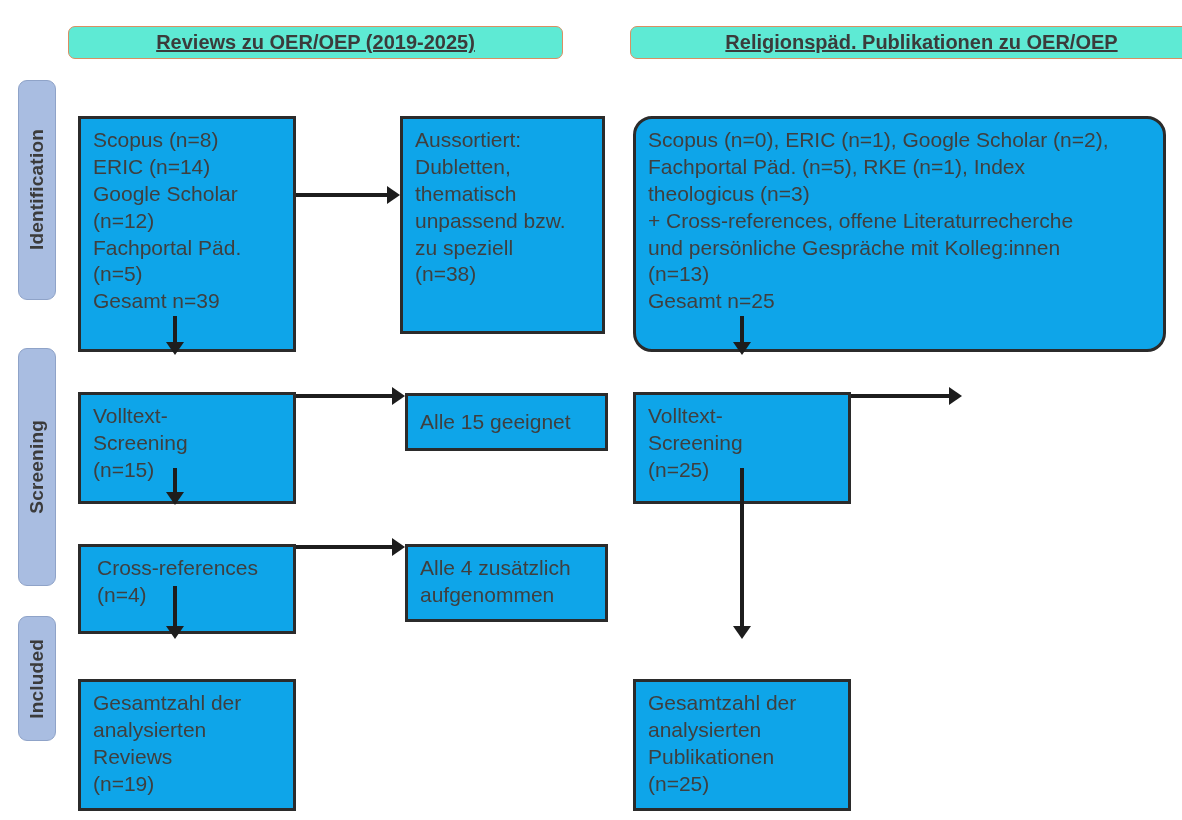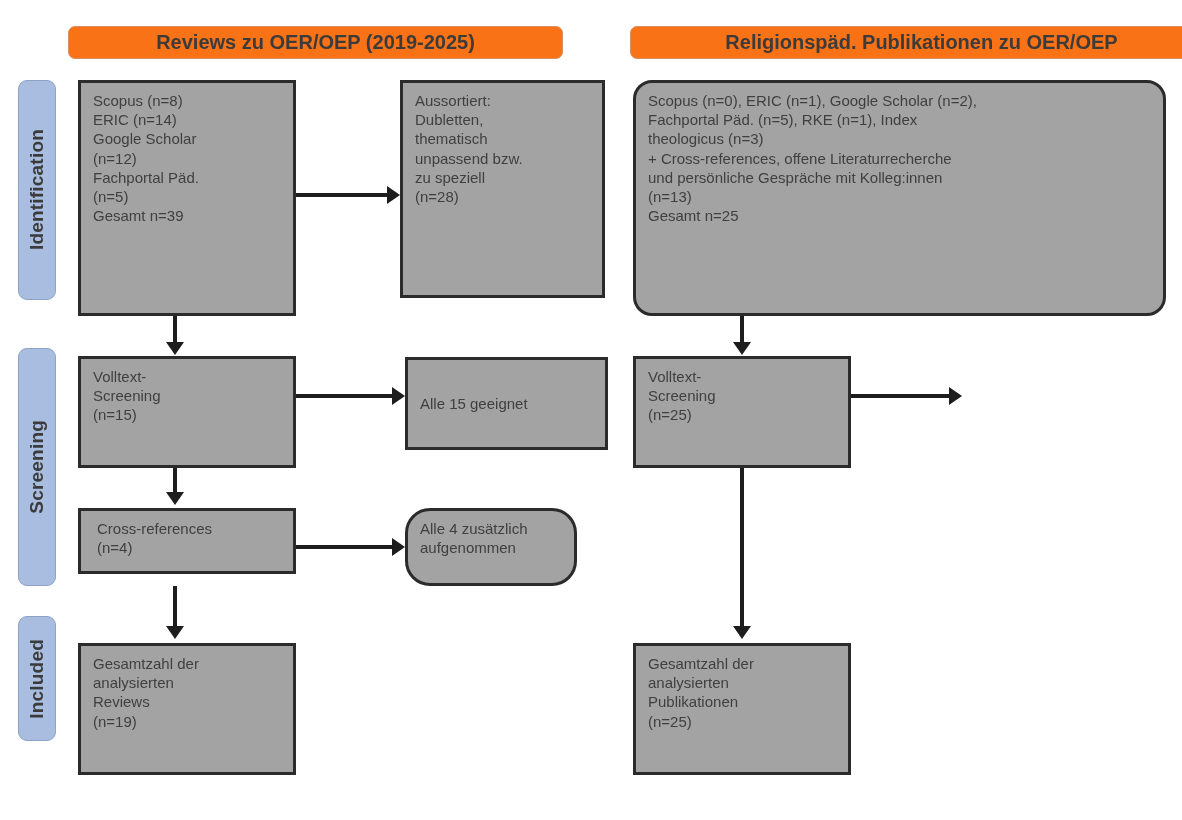--- a/index.html
+++ b/index.html
@@ -34,45 +34,47 @@
     font-size: 19px;
     font-weight: bold;
     color: #3b3b3b;
     letter-spacing: 0.2px;
     white-space: nowrap;
   }
 
   
   .col-header {
     position: absolute;
-    background: #f97316;
+    background: #5eead4;
     border: 1.5px solid #d98f63;
     border-radius: 7px;
     box-sizing: border-box;
     display: flex;
     align-items: center;
     justify-content: center;
     font-size: 20px;
     font-weight: bold;
     color: #3b3b3b;
     white-space: nowrap;
+    text-decoration: underline;
   }
 
   
   .box {
     position: absolute;
-    background: #a3a3a3;
+    background: #0ea5e9;
     border: 3px solid #2b2b2b;
     box-sizing: border-box;
     padding: 8px 10px 8px 12px;
-    font-size: 15px;
+    font-size: 21px;
     line-height: 1.28;
     color: #3f3f3f;
     white-space: pre-line;
     overflow: hidden;
+    margin-top: 36px;
   }
   .box.center-v {
     display: flex;
     align-items: center;
   }
 
   
   .vline {
     position: absolute;
     width: 4px;
@@ -124,44 +126,44 @@
 (n=12)
 Fachportal Päd.
 (n=5)
 Gesamt n=39</div>
 
   <div class="box" style="left:400px; top:80px; width:205px; height:218px;">Aussortiert:
 Dubletten,
 thematisch
 unpassend bzw.
 zu speziell
-(n=28)</div>
+(n=38)</div>
 
   <div class="hline" style="left:296px; top:193px; width:92px;"></div>
   <div class="arrow-right" style="left:387px; top:186px;"></div>
 
   <div class="vline" style="left:173px; top:316px; width:4px; height:30px;"></div>
   <div class="arrow-down" style="left:166px; top:342px;"></div>
 
   <div class="box" style="left:78px; top:356px; width:218px; height:112px;">Volltext-
 Screening
 (n=15)</div>
 
-  <div class="box center-v" style="left:405px; top:357px; width:203px; height:93px;">Alle 15 geeignet</div>
+  <div class="box center-v" style="left:405px; top:357px; width:203px; height:58px;">Alle 15 geeignet</div>
 
   <div class="hline" style="left:296px; top:394px; width:97px;"></div>
   <div class="arrow-right" style="left:392px; top:387px;"></div>
 
   <div class="vline" style="left:173px; top:468px; width:4px; height:28px;"></div>
   <div class="arrow-down" style="left:166px; top:492px;"></div>
 
-  <div class="box" style="left:78px; top:508px; width:218px; height:66px;padding-left:16px;">Cross-references
+  <div class="box" style="left:78px; top:508px; width:218px; height:90px;padding-left:16px;">Cross-references
 (n=4)</div>
 
-  <div class="box" style="left:405px; top:508px; width:172px; height:78px;border-radius:25px;">Alle 4 zusätzlich
+  <div class="box" style="left:405px; top:508px; width:203px; height:78px;">Alle 4 zusätzlich
 aufgenommen</div>
 
   <div class="hline" style="left:296px; top:545px; width:97px;"></div>
   <div class="arrow-right" style="left:392px; top:538px;"></div>
 
   <div class="vline" style="left:173px; top:586px; width:4px; height:44px;"></div>
   <div class="arrow-down" style="left:166px; top:626px;"></div>
 
   <div class="box" style="left:78px; top:643px; width:218px; height:132px;">Gesamtzahl der
 analysierten

